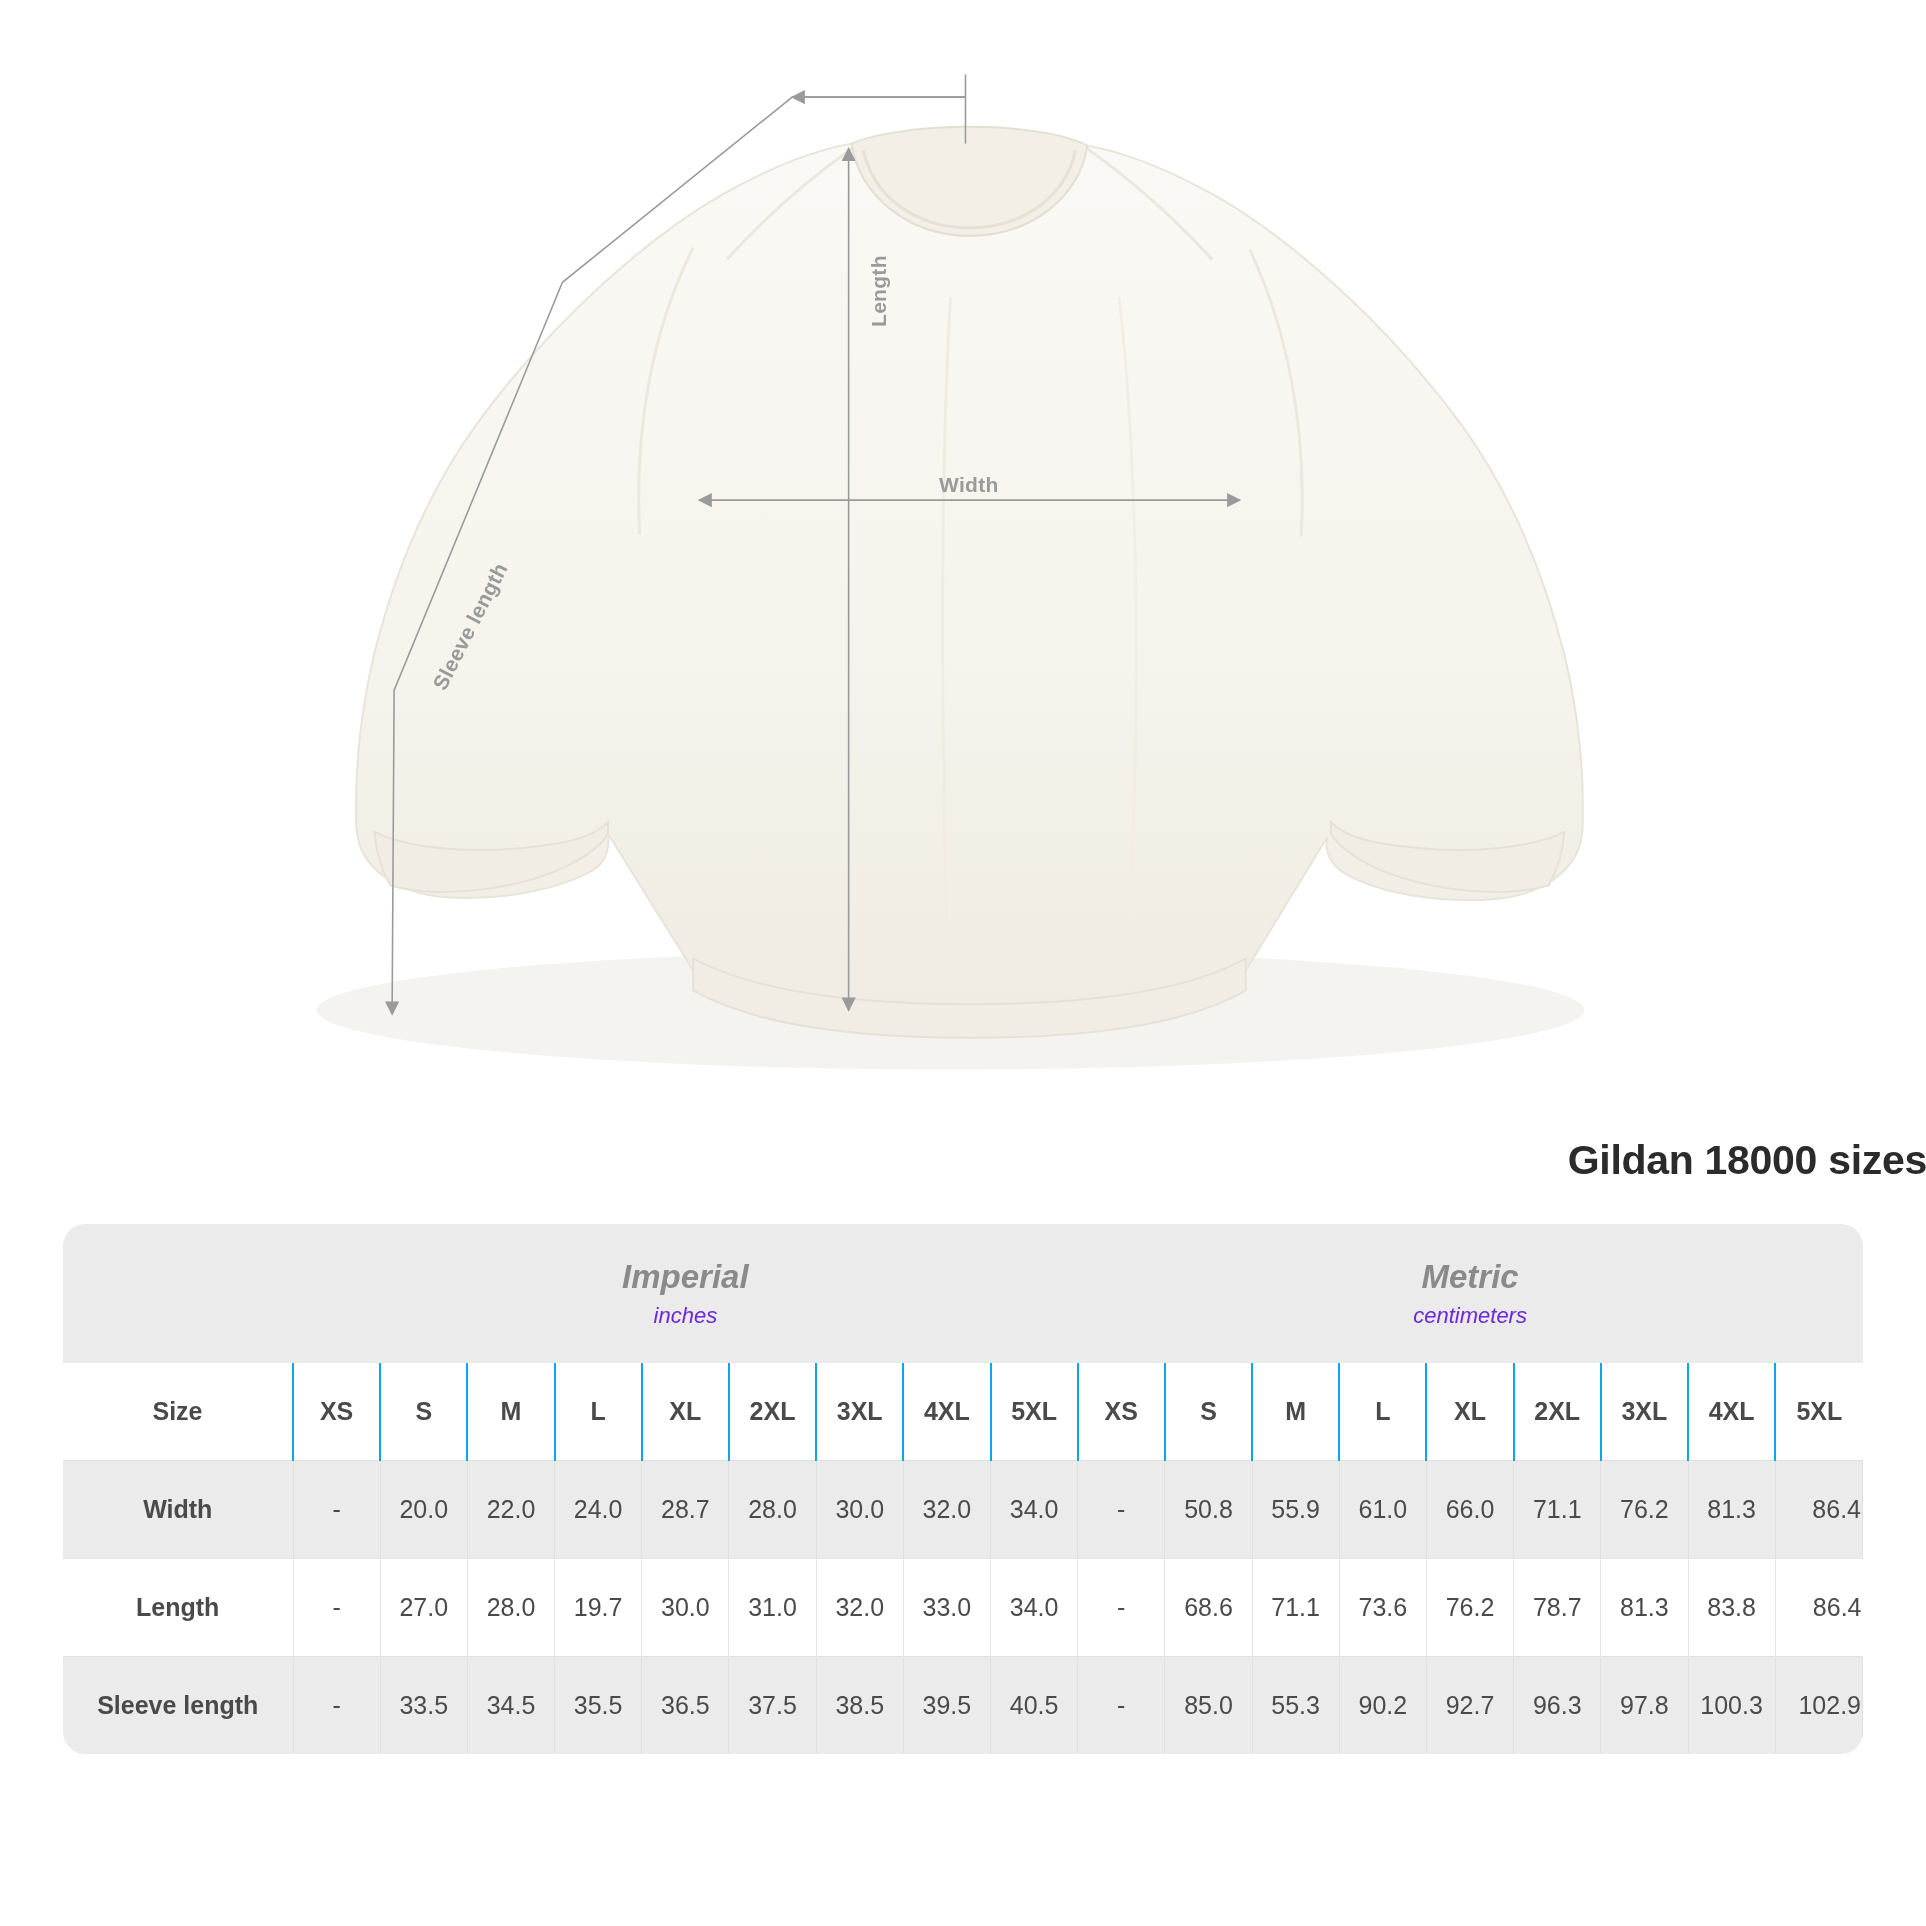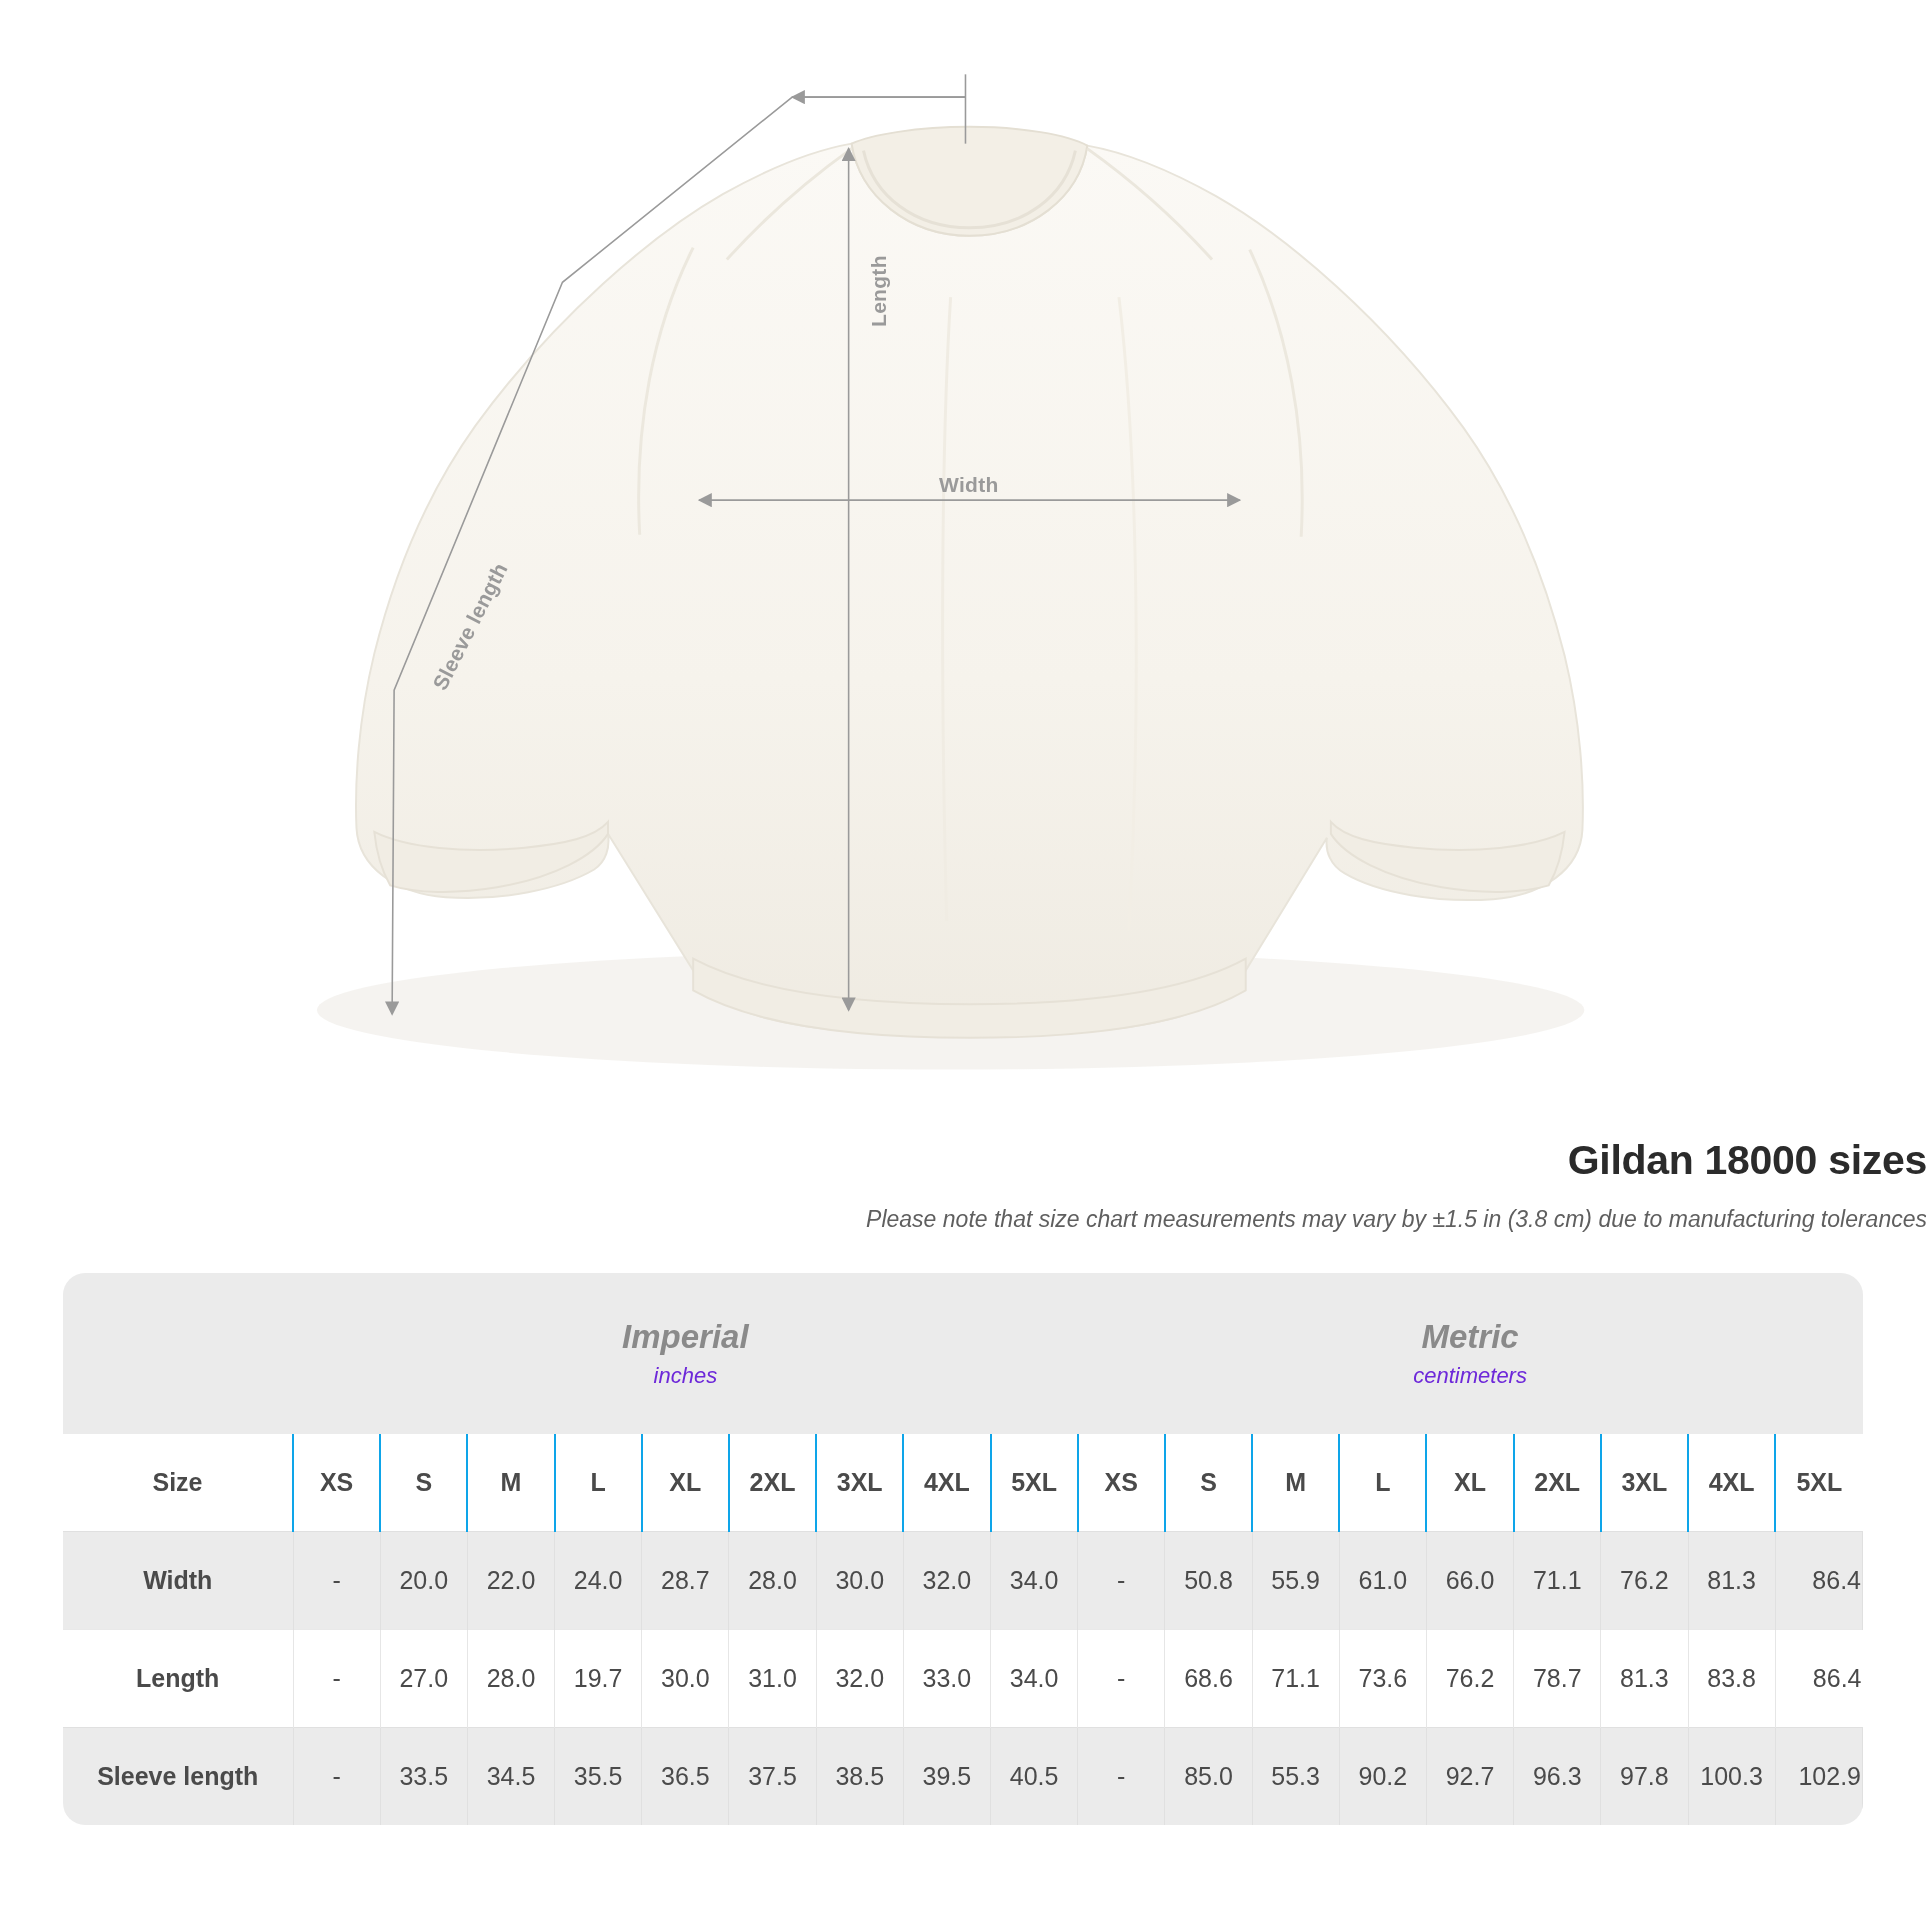--- a/index.html
+++ b/index.html
@@ -90,21 +90,21 @@
     table-layout: fixed;
   }
   table.size-table td, table.size-table th {
     text-align: center;
     vertical-align: middle;
     font-size: 25px;
     color: #4a4a4a;
   }
   .unit-head {
     background: #ebebeb;
-    height: 161px;
+    height: 139px;
   }
   .unit-head td {
     border: none;
   }
   .unit-name {
     font-size: 33px;
     font-style: italic;
     font-weight: bold;
     color: #8a8a8a;
     line-height: 1.15;
@@ -228,21 +228,20 @@
     </g>
   </svg>
 
   <div class="measure-label label-length">Length</div>
   <div class="measure-label label-width">Width</div>
   <div class="measure-label label-sleeve">Sleeve length</div>
 </div>
 
 <div class="title-block">
   <div class="chart-title">Gildan 18000 sizes</div>
-  <div class="chart-note">Please note that size chart measurements may vary by ±1.5 in (3.8 cm) due to manufacturing tolerances</div>
 </div>
 
 <div class="table-wrap">
   <table class="size-table">
     <colgroup>
       <col class="col-label">
       <col span="9">
       <col span="9">
     </colgroup>
     <tbody>

